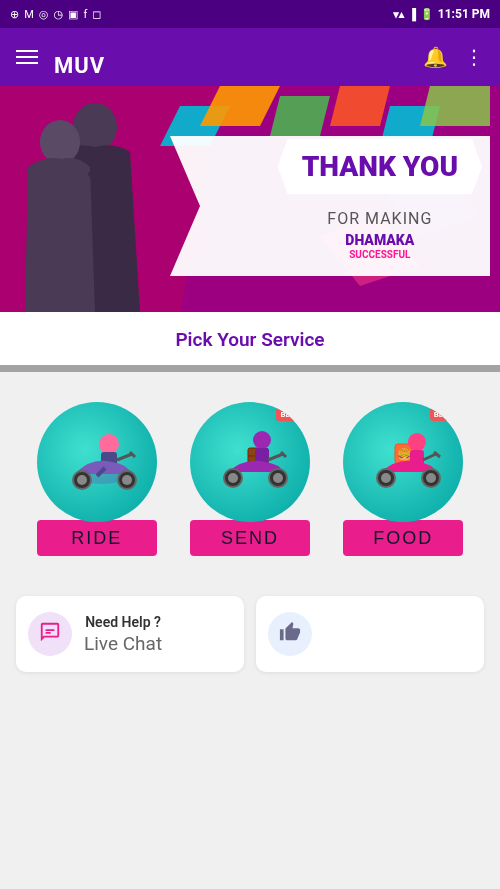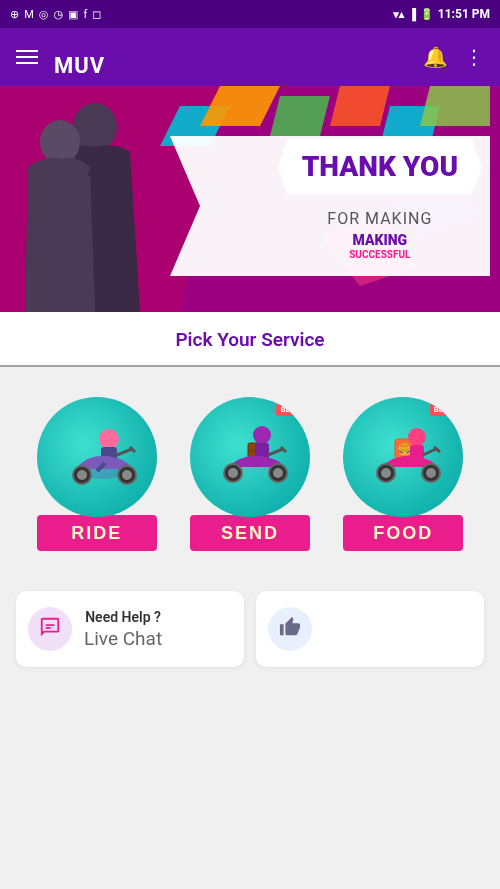--- a/index.html
+++ b/index.html
@@ -132,21 +132,21 @@
       font-size: 10px;
       font-weight: 700;
       color: #ff1493;
     }
 
     
     .service-header {
       background: white;
       text-align: center;
       padding: 16px 0 14px;
-      border-bottom: 2px solid #a3a3a3;
+      border-bottom: 7px solid #a3a3a3;
     }
     .service-title {
       font-size: 19px;
       font-weight: 600;
       color: #6a0dad;
     }
 
     
     .services-section {
       background: #f0f0f0;
@@ -183,23 +183,23 @@
       font-size: 8px;
       font-weight: bold;
       padding: 2px 4px;
       border-radius: 3px;
       z-index: 3;
     }
     .service-btn {
       width: 120px;
       height: 36px;
       background: #e91e8c;
-      color: #fef9c3;
+      color: #0f172a;
       font-size: 18px;
-      font-weight: 700;
+      font-weight: 400;
       letter-spacing: 2px;
       border: none;
       border-radius: 4px;
       display: flex;
       align-items: center;
       justify-content: center;
       cursor: pointer;
       margin-top: -2px;
     }
 
@@ -332,21 +332,21 @@
     </svg>
   </div>
 
   <div class="banner-text-area" style="z-index:3;right:18px;">
     <div class="thank-you-box">
       <div class="thank-you-text">THANK YOU</div>
     </div>
     <div style="text-align:center;margin-top:8px;">
       <div class="for-making-text">FOR MAKING</div>
       <div style="display:inline;">
-        <span class="dhamaka-text">MAKING</span>
+        <span class="dhamaka-text">DHAMAKA</span>
         <span class="successful-text"> </span>
       </div>
       <div class="successful-text">SUCCESSFUL</div>
     </div>
   </div>
 </div>
 
 <div class="service-header">
   <span class="service-title">Pick Your Service</span>
 </div>

